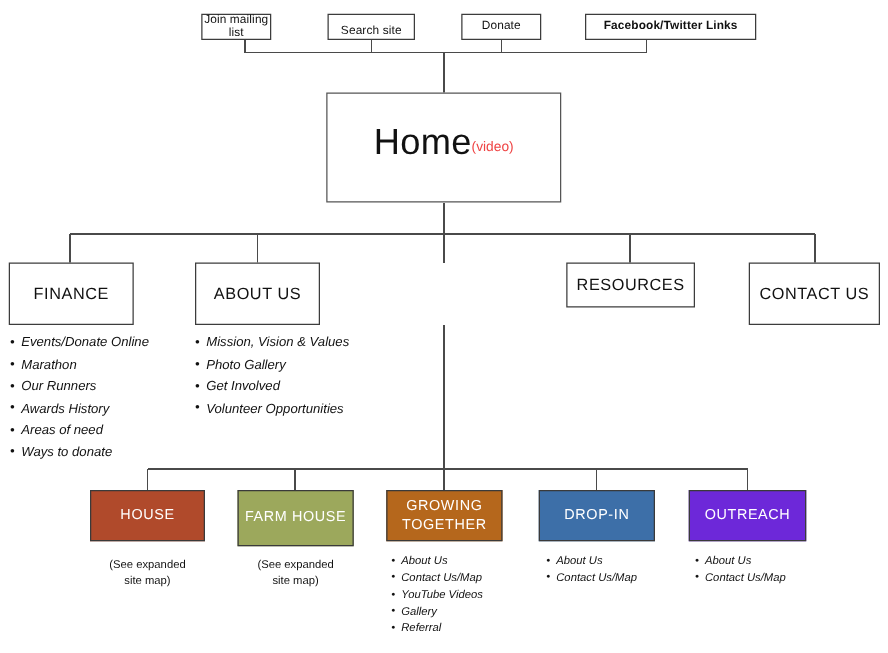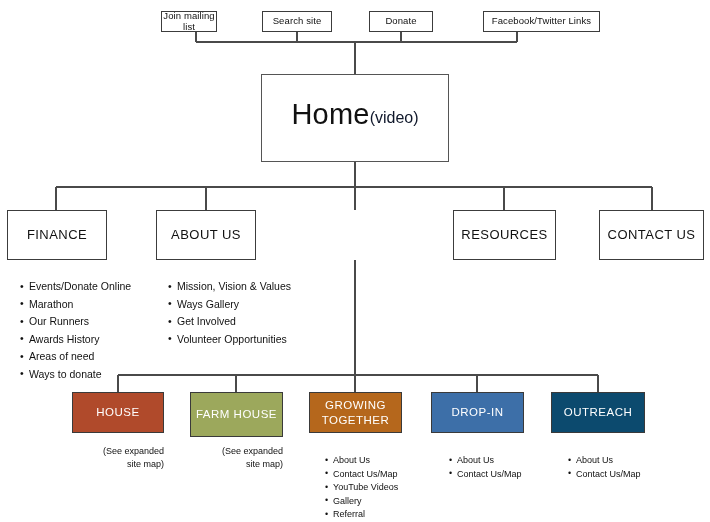--- a/index.html
+++ b/index.html
@@ -49,45 +49,46 @@
     justify-content: center;
   }
   .home-title {
     font-size: 29px;
     font-weight: 400;
     letter-spacing: 0.2px;
     color: #111;
     margin-bottom: 6px;
   }
   .home-sub {
-    font-size: 16px;
-    color: #0f172a;
+    font-size: 11px;
+    color: #ef4444;
   }
   .nav-box {
     font-size: 13px;
     letter-spacing: 0.45px;
     color: #111;
     border: 1px solid #3c3c3c;
   }
   .color-box {
     border: 1px solid #3a3a3a;
     color: #ffffff;
     font-size: 11.5px;
     letter-spacing: 0.5px;
     flex-direction: column;
     line-height: 1.25;
   }
   
   .bullets {
     position: absolute;
-    margin: 12px;
+    margin: 0;
     padding: 0;
     list-style: none;
     font-size: 10.5px;
     color: #111;
+    font-style: italic;
   }
   .bullets li {
     position: relative;
     padding-left: 9px;
     margin-bottom: 5.5px;
     white-space: nowrap;
   }
   .bullets li::before {
     content: "\2022";
     position: absolute;
@@ -96,21 +97,21 @@
   }
   .bullets.tight li {
     margin-bottom: 3.5px;
     font-size: 9px;
     padding-left: 8px;
   }
   .caption {
     position: absolute;
     font-size: 9px;
     color: #111;
-    text-align: right;
+    text-align: center;
     line-height: 1.45;
   }
 </style>
 </head>
 <body>
 
 <div id="sitemap">
 
   <svg class="conn-layer" viewBox="0 0 710 522" xmlns="http://www.w3.org/2000/svg">
     <g stroke="#4a4a4a" stroke-width="1.2" fill="none" shape-rendering="crispEdges">
@@ -139,78 +140,78 @@
       <line x1="236" y1="375" x2="236" y2="392"></line>
       <line x1="355" y1="375" x2="355" y2="392"></line>
       <line x1="477" y1="375" x2="477" y2="392"></line>
       <line x1="598" y1="375" x2="598" y2="392"></line>
     </g>
   </svg>
 
   <div class="box top-box" style="left:161px; top:11px; width:56px; height:21px;">
     <span>Join mailing list</span>
   </div>
-  <div class="box top-box" style="left:262px; top:11px; width:70px; height:21px;">
+  <div class="box top-box" style="left:262px; top:11px; width:70px; height:21px;align-items:flex-end;">
     <span>Search site</span>
   </div>
   <div class="box top-box" style="left:369px; top:11px; width:64px; height:21px;">
     <span>Donate</span>
   </div>
-  <div class="box top-box" style="left:483px; top:11px; width:117px; height:21px;">
+  <div class="box top-box" style="left:468px; top:11px; width:137px; height:21px;font-weight:bold;">
     <span>Facebook/Twitter Links</span>
   </div>
 
   <div class="box home-box" style="left:261px; top:74px; width:188px; height:88px;">
     <div class="home-title">Home</div>
     <div class="home-sub">(video)</div>
   </div>
 
   <div class="box nav-box" style="left:7px; top:210px; width:100px; height:50px;">
     <span>FINANCE</span>
   </div>
   <div class="box nav-box" style="left:156px; top:210px; width:100px; height:50px;">
     <span>ABOUT US</span>
   </div>
-  <div class="box nav-box" style="left:453px; top:210px; width:103px; height:50px;">
+  <div class="box nav-box" style="left:453px; top:210px; width:103px; height:36px;">
     <span>RESOURCES</span>
   </div>
   <div class="box nav-box" style="left:599px; top:210px; width:105px; height:50px;">
     <span>CONTACT US</span>
   </div>
 
   <ul class="bullets" style="left:8px; top:268px;">
     <li>Events/Donate Online</li>
     <li>Marathon</li>
     <li>Our Runners</li>
     <li>Awards History</li>
     <li>Areas of need</li>
     <li>Ways to donate</li>
   </ul>
 
   <ul class="bullets" style="left:156px; top:268px;">
     <li>Mission, Vision &amp; Values</li>
-    <li>Ways Gallery</li>
+    <li>Photo Gallery</li>
     <li>Get Involved</li>
     <li>Volunteer Opportunities</li>
   </ul>
 
   <div class="box color-box" style="left:72px; top:392px; width:92px; height:41px; background:#B04A2B;">
     <span>HOUSE</span>
   </div>
   <div class="box color-box" style="left:190px; top:392px; width:93px; height:45px; background:#9CA85C;">
     <span>FARM HOUSE</span>
   </div>
   <div class="box color-box" style="left:309px; top:392px; width:93px; height:41px; background:#B5671C;">
     <span>GROWING</span>
     <span>TOGETHER</span>
   </div>
   <div class="box color-box" style="left:431px; top:392px; width:93px; height:41px; background:#3D6FA8;">
     <span>DROP-IN</span>
   </div>
-  <div class="box color-box" style="left:551px; top:392px; width:94px; height:41px; background:#0c4a6e;">
+  <div class="box color-box" style="left:551px; top:392px; width:94px; height:41px; background:#6d28d9;">
     <span>OUTREACH</span>
   </div>
 
   <div class="caption" style="left:72px; top:445px; width:92px; white-space:pre-line;">(See expanded
 site map)</div>
   <div class="caption" style="left:190px; top:445px; width:93px; white-space:pre-line;">(See expanded
 site map)</div>
 
   <ul class="bullets tight" style="left:313px; top:443px;">
     <li>About Us</li>

